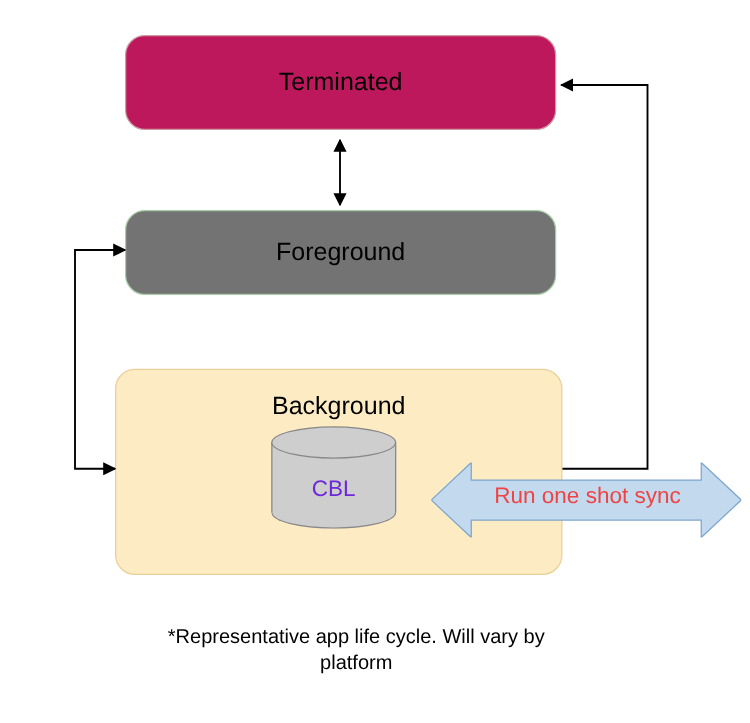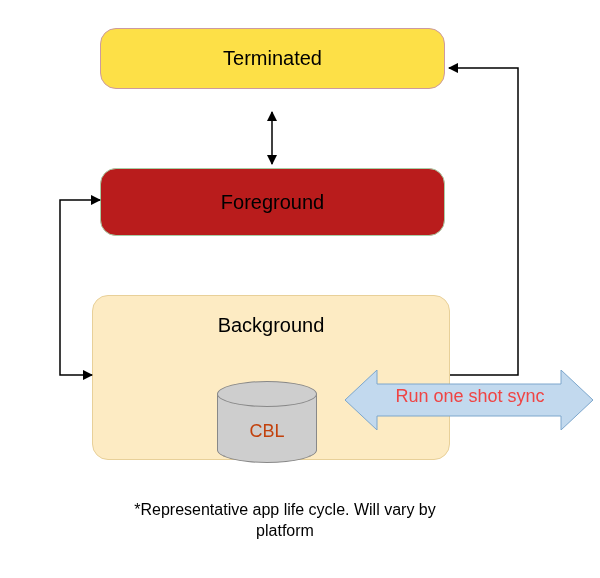--- a/index.html
+++ b/index.html
@@ -21,42 +21,42 @@
       display: flex;
       align-items: center;
       justify-content: center;
       font-size: 20px;
       color: #000;
     }
     .terminated {
       left: 100px;
       top: 28px;
       width: 345px;
-      height: 61px;
-      background: #fde047;
+      height: 76px;
+      background: #be185d;
       border: 1px solid #cc9aa0;
     }
     .foreground {
       left: 100px;
       top: 168px;
       width: 345px;
       height: 68px;
-      background: #b91c1c;
+      background: #737373;
       border: 1px solid #a8cca5;
     }
     .background {
       left: 92px;
       top: 295px;
       width: 358px;
       height: 165px;
       background: #fdebc3;
       border: 1px solid #e8d099;
       flex-direction: column;
       align-items: center;
-      justify-content: space-between;
+      justify-content: flex-start;
       padding-top: 18px;
     }
     .bg-label {
       font-size: 20px;
       margin-bottom: 4px;
       align-self: center;
     }
     .cylinder-wrap {
       position: relative;
       width: 100px;
@@ -95,21 +95,21 @@
       border-radius: 50%;
       border-top: none;
     }
     .cyl-label {
       position: absolute;
       top: 40px;
       left: 0;
       width: 100px;
       text-align: center;
       font-size: 18px;
-      color: #c2410c;
+      color: #6d28d9;
     }
     .sync-arrow {
       position: absolute;
       left: 345px;
       top: 370px;
       width: 248px;
       height: 60px;
     }
     .sync-arrow svg { width: 100%; height: 100%; }
     .sync-text {

